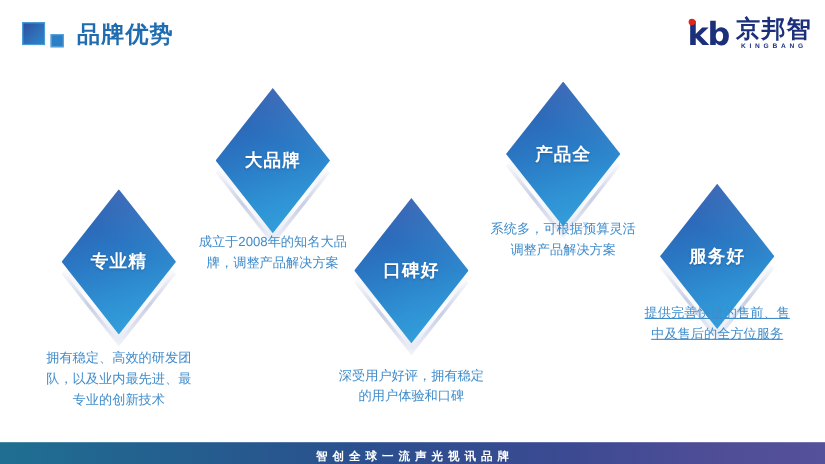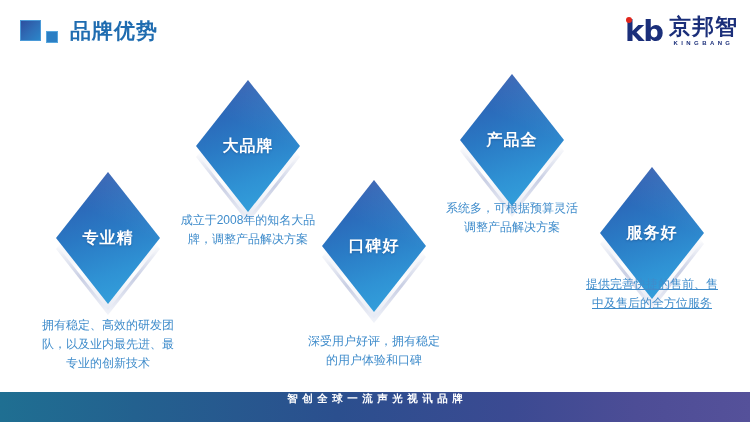--- a/index.html
+++ b/index.html
@@ -185,24 +185,24 @@
     width: 160px;
     white-space: pre-line;
   }
 
   
   .footer {
     position: absolute;
     left: 0;
     bottom: 0;
     width: 750px;
-    height: 30px;
+    height: 20px;
     background: linear-gradient(90deg, #1f6f92 0%, #23618f 18%, #2b4f8e 45%, #3b4a92 68%, #4d4d96 85%, #55519a 100%);
     display: flex;
-    align-items: flex-start;
+    align-items: flex-end;
     justify-content: center;
   }
   .footer-text {
     color: #ffffff;
     font-size: 10.5px;
     font-weight: bold;
     letter-spacing: 4.5px;
     text-indent: 4.5px;
   }
 </style>

